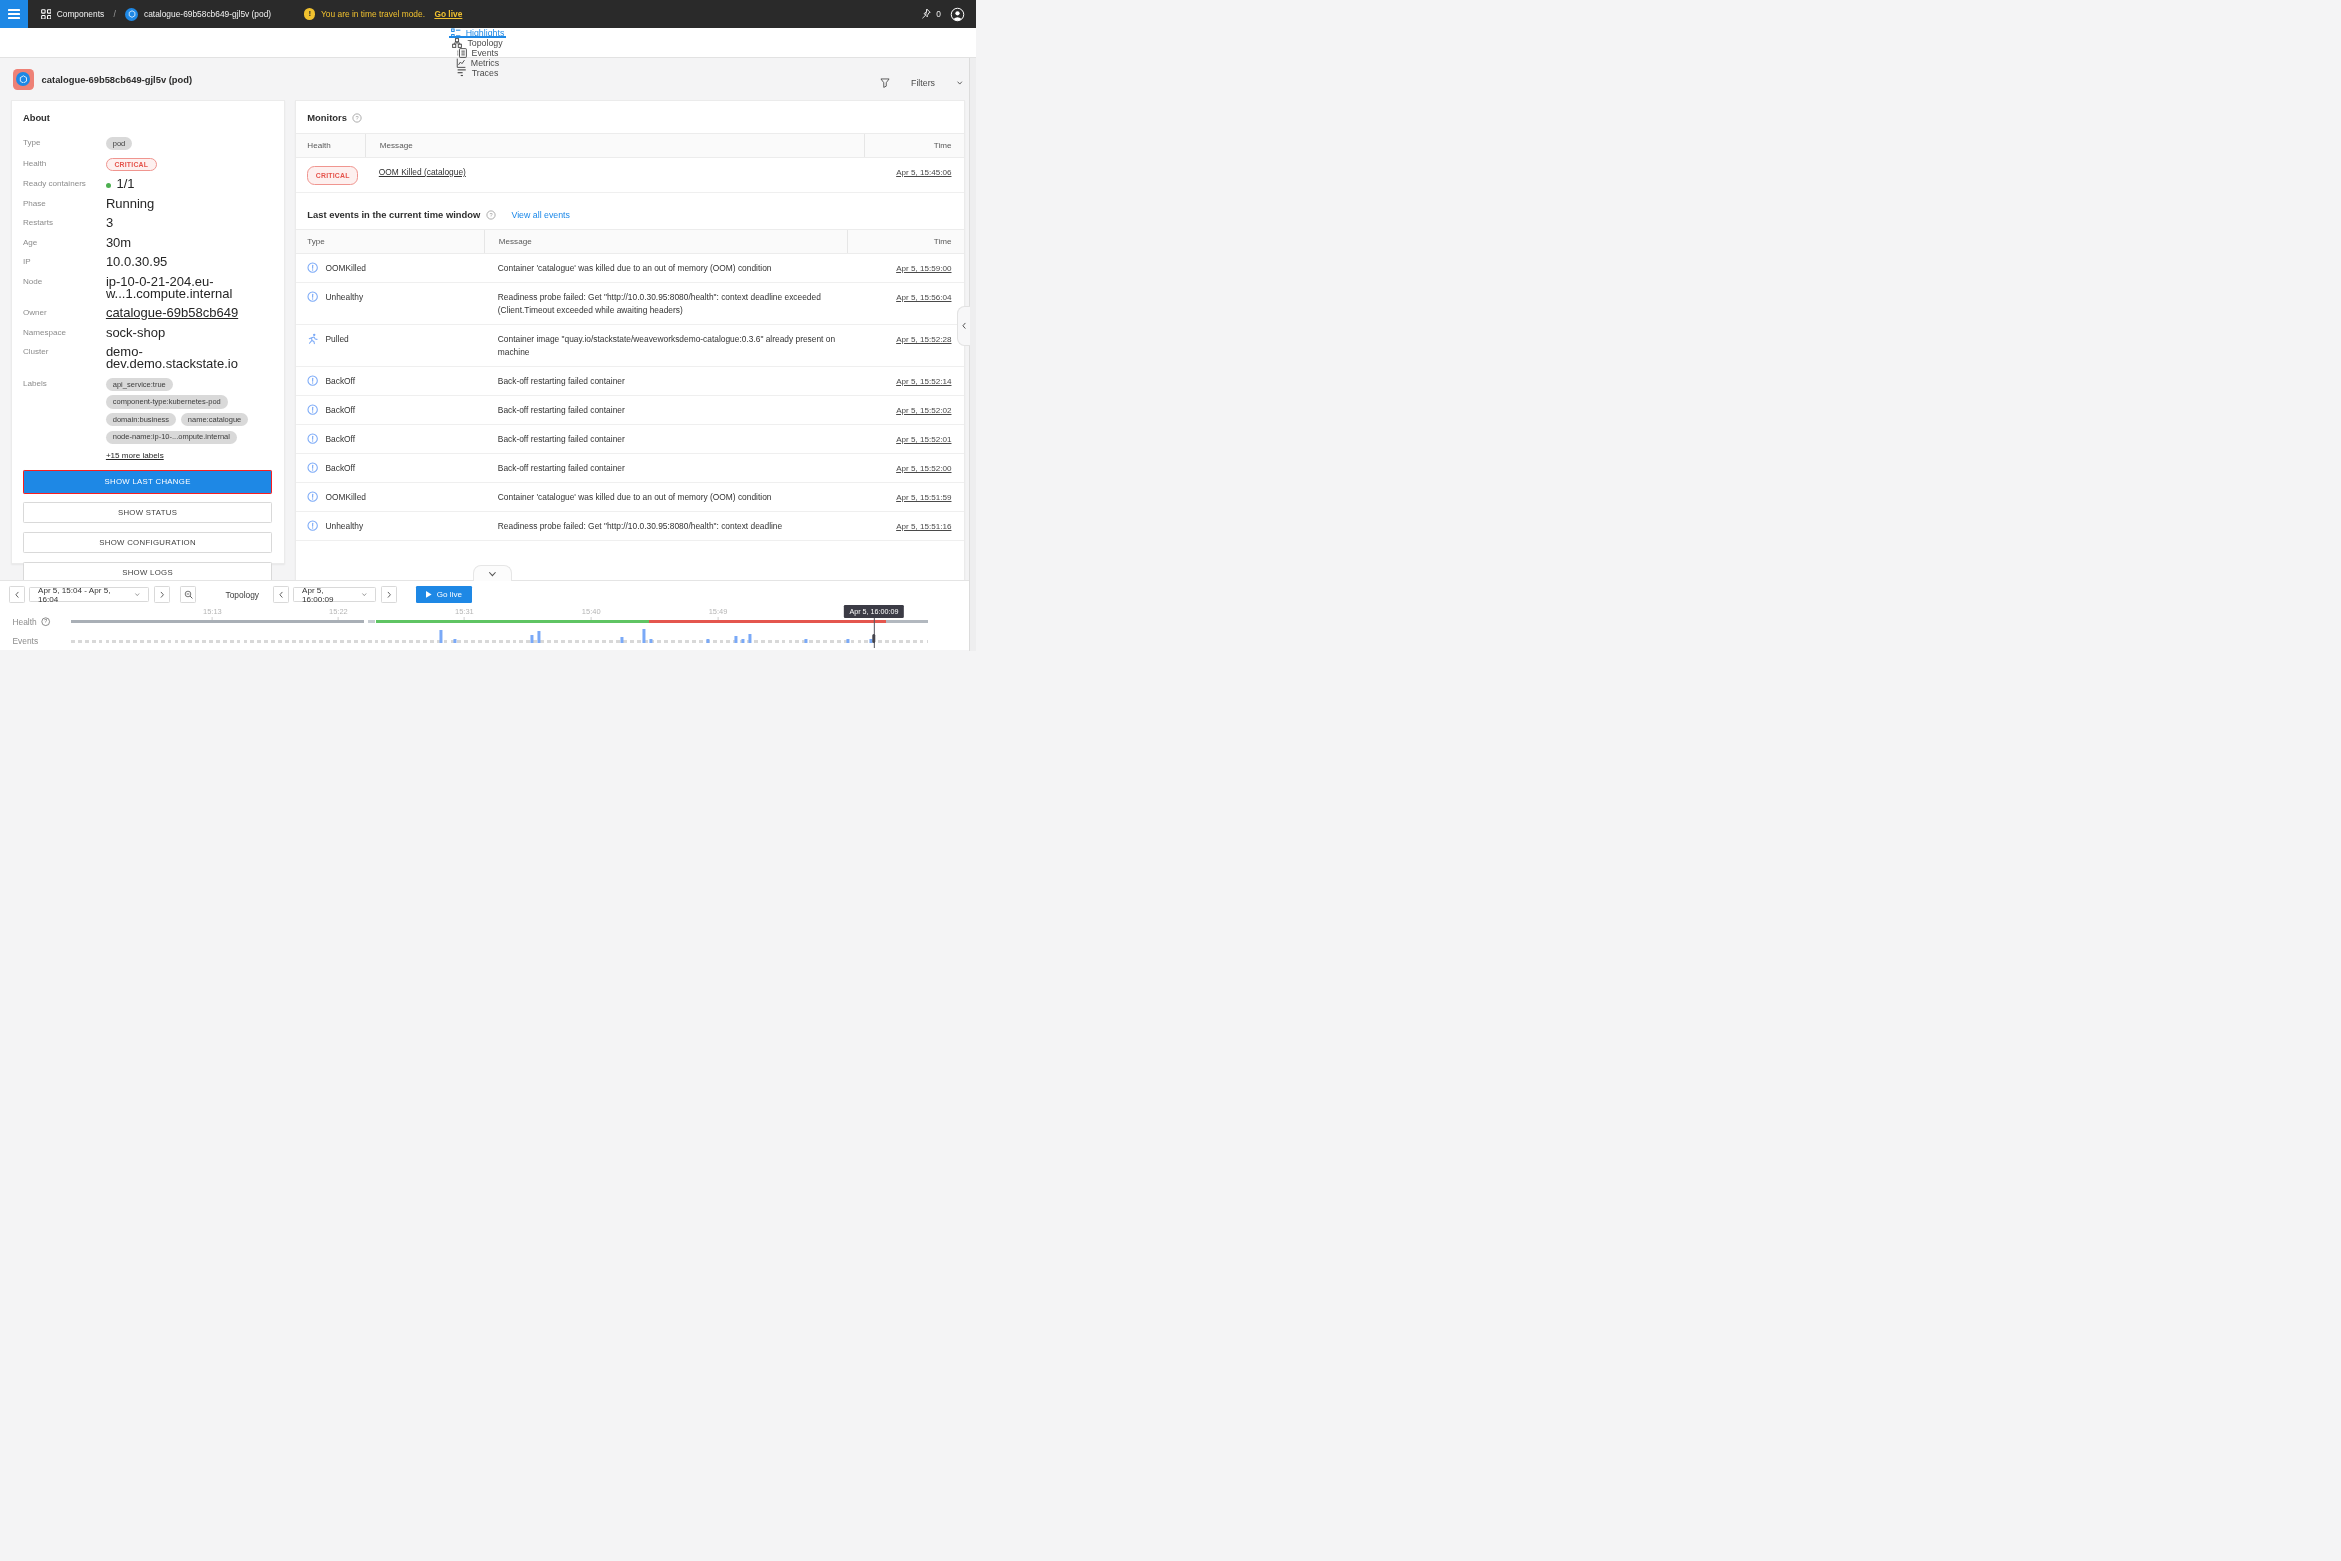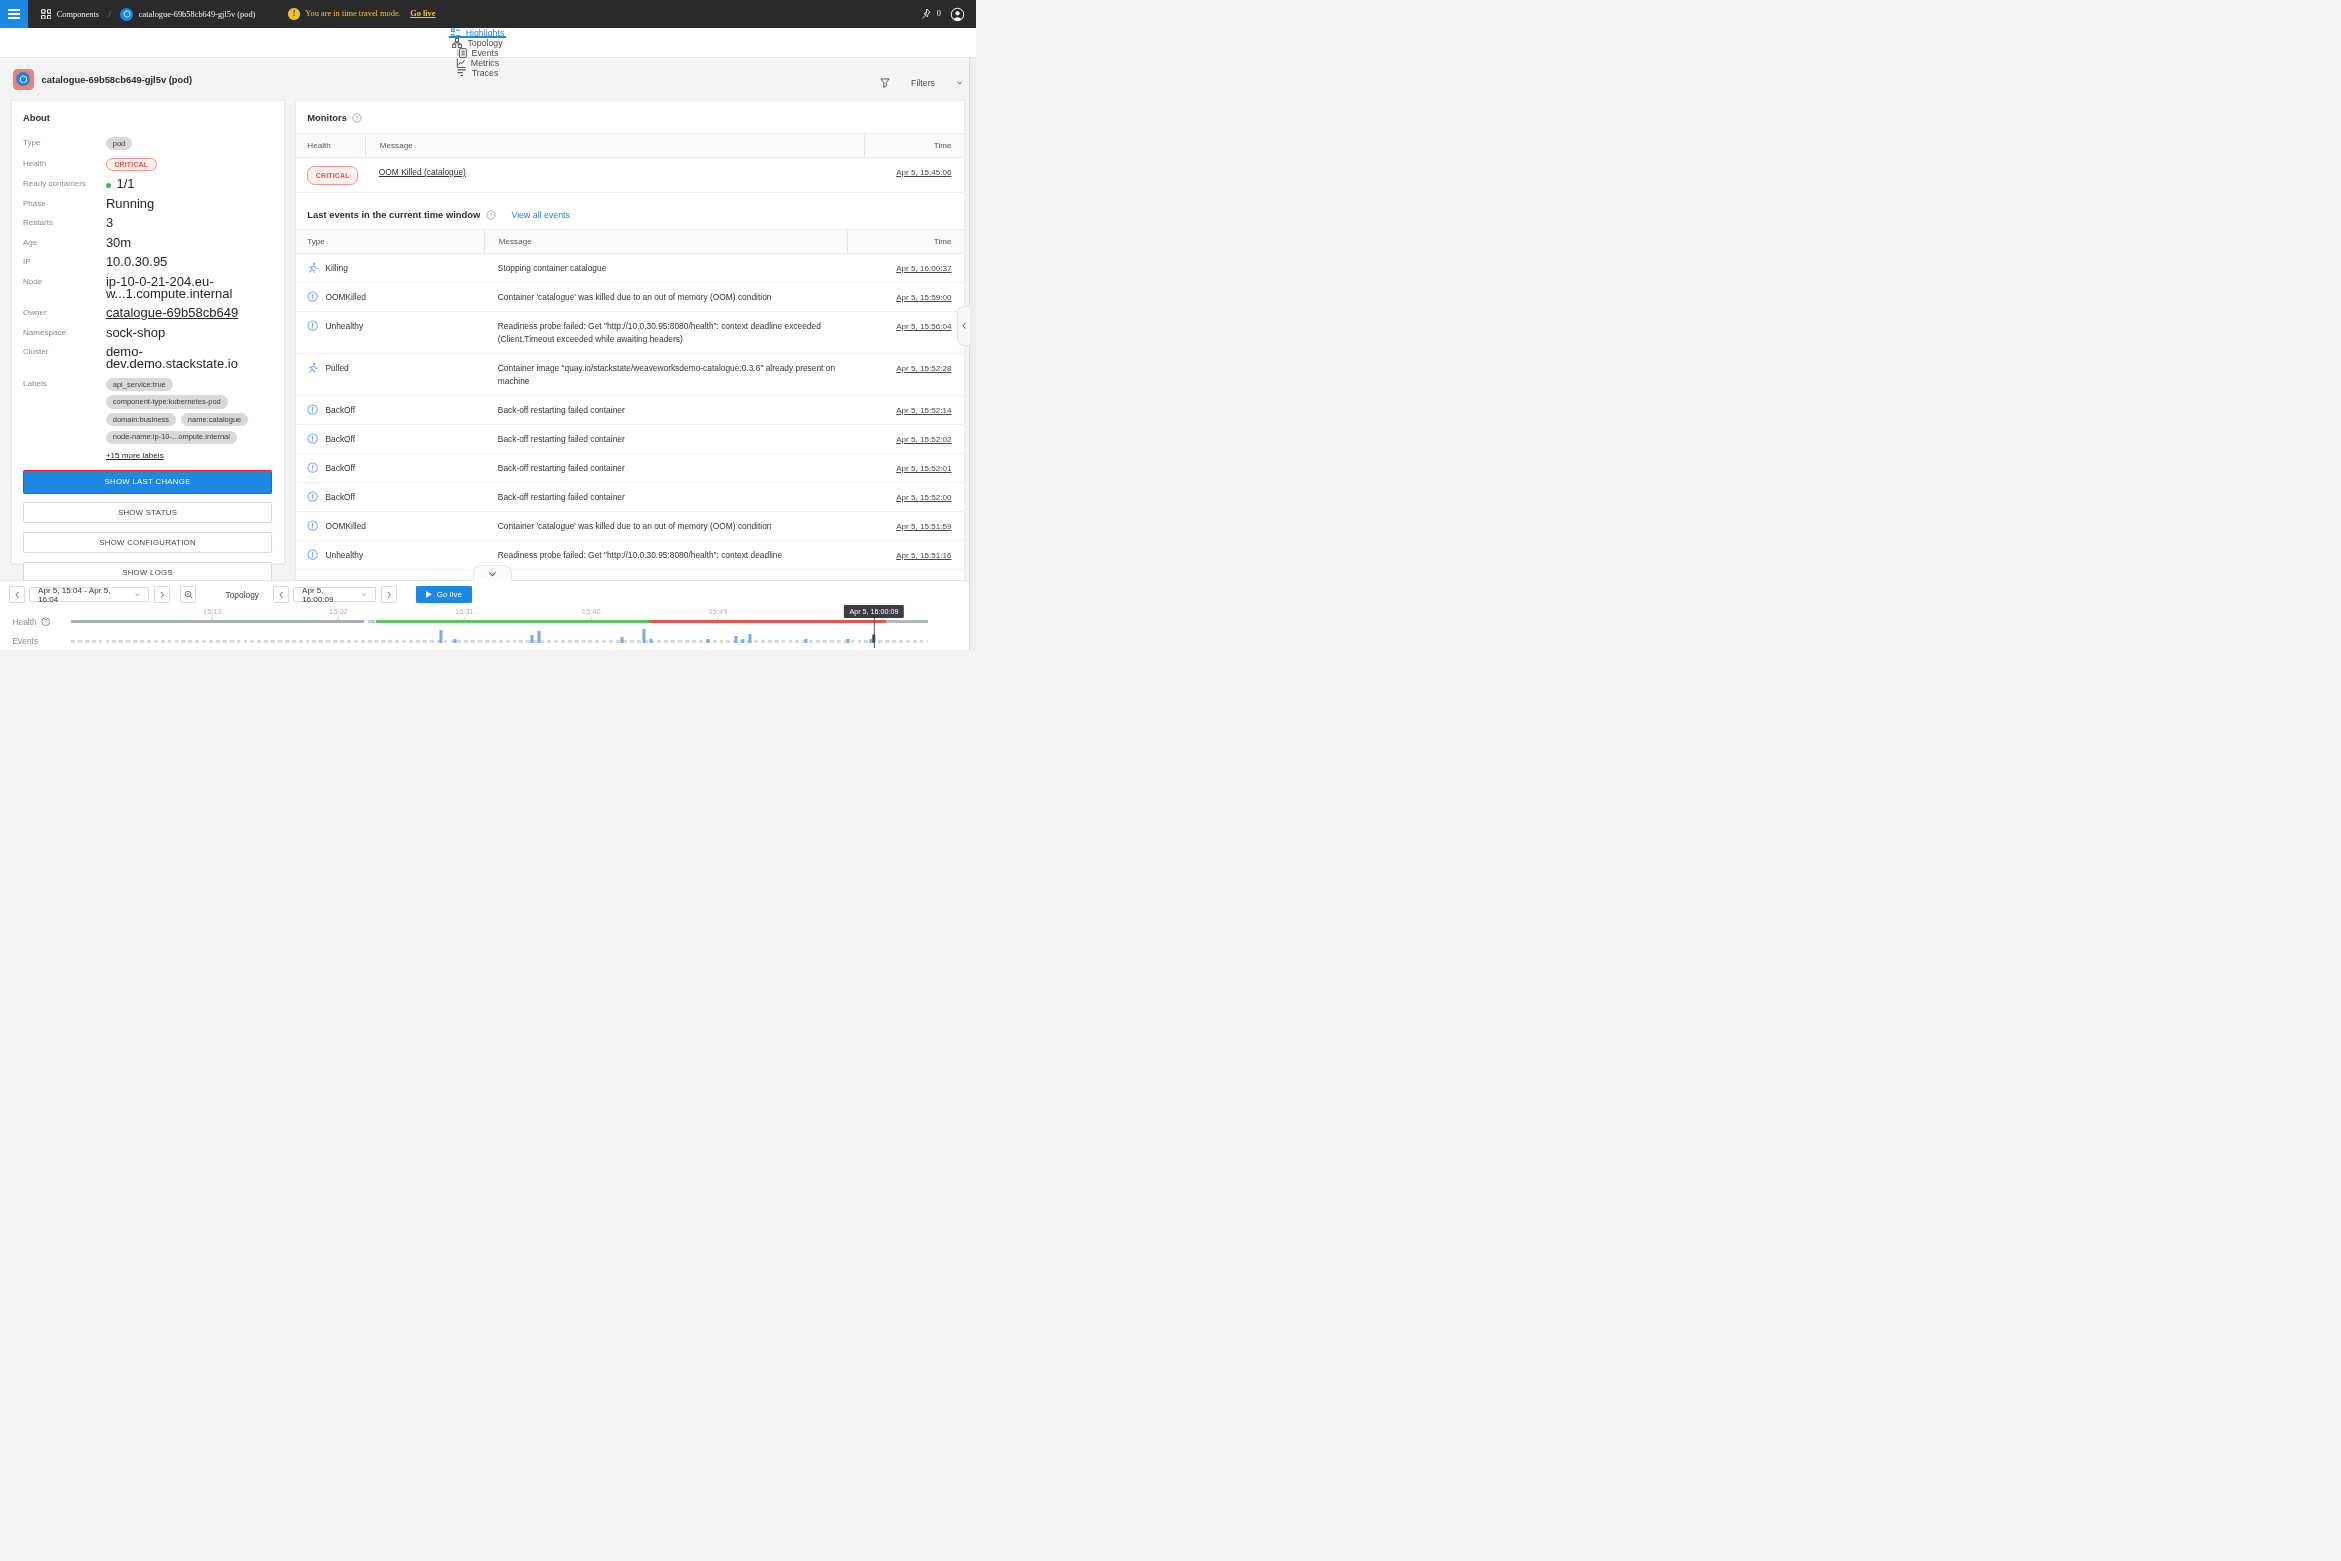--- a/index.html
+++ b/index.html
@@ -1,21 +1,21 @@
 <!DOCTYPE html>
 <html style="font-size:10px"><head>
 <meta charset="utf-8">
 <style>
   * { margin:0; padding:0; box-sizing:border-box; }
   html,body { width:976px; height:651px; overflow:hidden; }
   body { font-family:"Liberation Sans", sans-serif; background:#f4f4f5; color:#333; position:relative; }
   svg { display:block; }
 
   
-  .topbar { position:absolute; top:0; left:0; width:976px; height:28px; background:#2a2a2a; display:flex; align-items:center; z-index:50;font-family:Liberation Serif, serif; }
+  .topbar { position:absolute; top:0; left:0; width:976px; height:28px; background:#2a2a2a; display:flex; align-items:center; z-index:50; }
   .hamburger { width:28px; height:28px; background:#1e88e5; border:none; display:flex; flex-direction:column; justify-content:center; align-items:center; gap:2.5px; cursor:pointer; }
   .hamburger span { display:block; width:11.3px; height:1.6px; background:#fff; border-radius:0.6px; }
   .crumb { display:flex; align-items:center; gap:5.6px; margin-left:12.5px; }
   .crumb-label { color:#f2f2f2; font-size:8.4px; }
   .crumb-sep { color:#9a9a9a; font-size:8.8px; margin:0 3.8px; }
   .pod-circle { width:13px; height:13px; border-radius:50%; background:#1e88e5; display:flex; align-items:center; justify-content:center; }
   .tt-warning { display:flex; align-items:center; gap:5.6px; margin-left:33px; }
   .warn-circle { width:11.3px; height:11.3px; border-radius:50%; background:#f0c12f; color:#2a2a2a; font-weight:700; font-size:8.1px; display:flex; align-items:center; justify-content:center; }
   .tt-text { color:#f0c12f; font-size:8.4px; }
   .tt-golive { color:#f0c12f; font-size:8.4px; font-weight:700; text-decoration:underline; margin-left:3.8px; cursor:pointer; }
@@ -353,33 +353,20 @@
   <div class="ev-grid thead">
     <div class="th">Type</div>
     <div class="th sep">Message</div>
     <div class="th sep time">Time</div>
   </div>
   <div id="event-rows">
       <div class="ev-grid trow">
         <div class="td type-cell">
           <span class="ev-icon">
             <svg width="11.3" height="11.3" viewBox="0 0 16 16">
-              <circle cx="10.2" cy="2.6" r="1.7" fill="currentColor"></circle>
-              <path d="M3.5 14.5 L7 10.5 L6.5 6.8 L10 5.8 M6.5 6.8 L3.2 8 M10 5.8 L11.6 8.6 L14.2 9 M7 10.5 L9.8 12 L10.4 15" stroke="currentColor" stroke-width="1.5" fill="none" stroke-linecap="round" stroke-linejoin="round"></path>
-            </svg>
-          </span>
-          <span>Killing</span>
-        </div>
-        <div class="td"><span class="ev-msg">Stopping container catalogue</span></div>
-        <div class="td time"><a class="time-link">Apr 5, 16:00:37</a></div>
-      </div>
-      <div class="ev-grid trow">
-        <div class="td type-cell">
-          <span class="ev-icon">
-            <svg width="11.3" height="11.3" viewBox="0 0 16 16">
               <circle cx="8" cy="8" r="6.6" fill="none" stroke="currentColor" stroke-width="1.5"></circle>
               <line x1="8" y1="4.6" x2="8" y2="8.8" stroke="currentColor" stroke-width="1.6" stroke-linecap="round"></line>
               <circle cx="8" cy="11.3" r="0.95" fill="currentColor"></circle>
             </svg>
           </span>
           <span>OOMKilled</span>
         </div>
         <div class="td"><span class="ev-msg">Container 'catalogue' was killed due to an out of memory (OOM) condition</span></div>
         <div class="td time"><a class="time-link">Apr 5, 15:59:00</a></div>
       </div>

